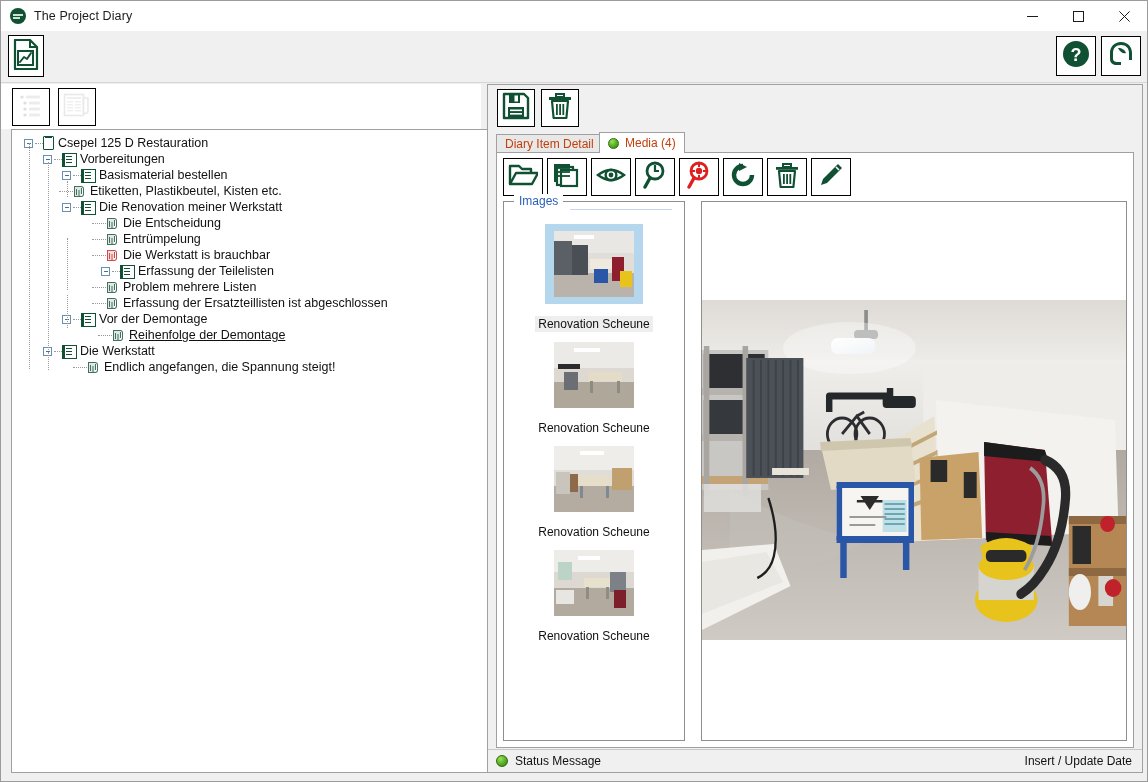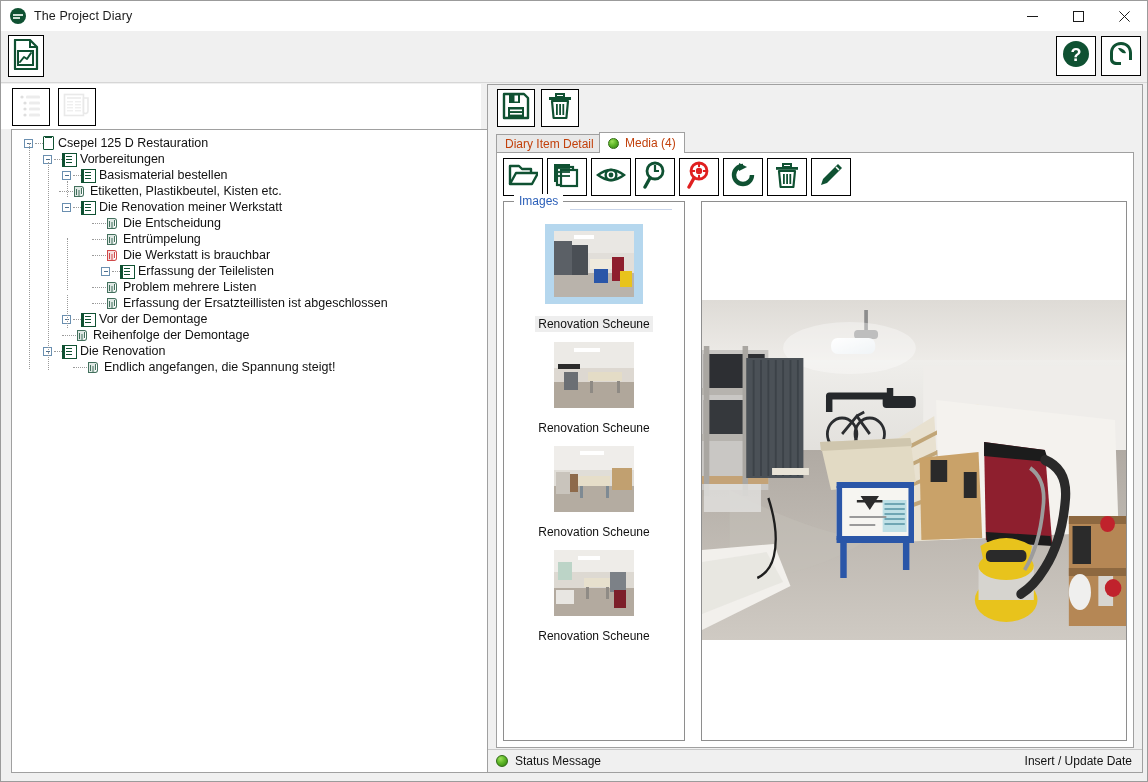--- a/index.html
+++ b/index.html
@@ -540,35 +540,35 @@
             <span class="ln"></span>
           </span>
           <span class="lbl">Erfassung der Ersatzteillisten ist abgeschlossen</span>
         </div>
         <div class="node" style="padding-left: 50px;">
           <span class="expander"></span>
           <span class="dotline"></span>
           <span class="ico ico-group"></span>
           <span class="lbl">Vor der Demontage</span>
         </div>
-        <div class="node" style="padding-left: 39px;">
+        <div class="node" style="padding-left: 75px; text-decoration: underline;">
           <span class="expander spacer"></span>
           <span class="dotline long"></span>
           <span class="ico ico-leaf">
             <span class="bk"></span>
             <span class="bk2"></span>
             <span class="ln"></span>
           </span>
           <span class="lbl">Reihenfolge der Demontage</span>
         </div>
         <div class="node" style="padding-left: 31px;">
           <span class="expander"></span>
           <span class="dotline"></span>
           <span class="ico ico-group"></span>
-          <span class="lbl">Die Renovation</span>
+          <span class="lbl">Die Werkstatt</span>
         </div>
         <div class="node" style="padding-left: 50px;">
           <span class="expander spacer"></span>
           <span class="dotline long"></span>
           <span class="ico ico-leaf">
             <span class="bk"></span>
             <span class="bk2"></span>
             <span class="ln"></span>
           </span>
           <span class="lbl">Endlich angefangen, die Spannung steigt!</span>

